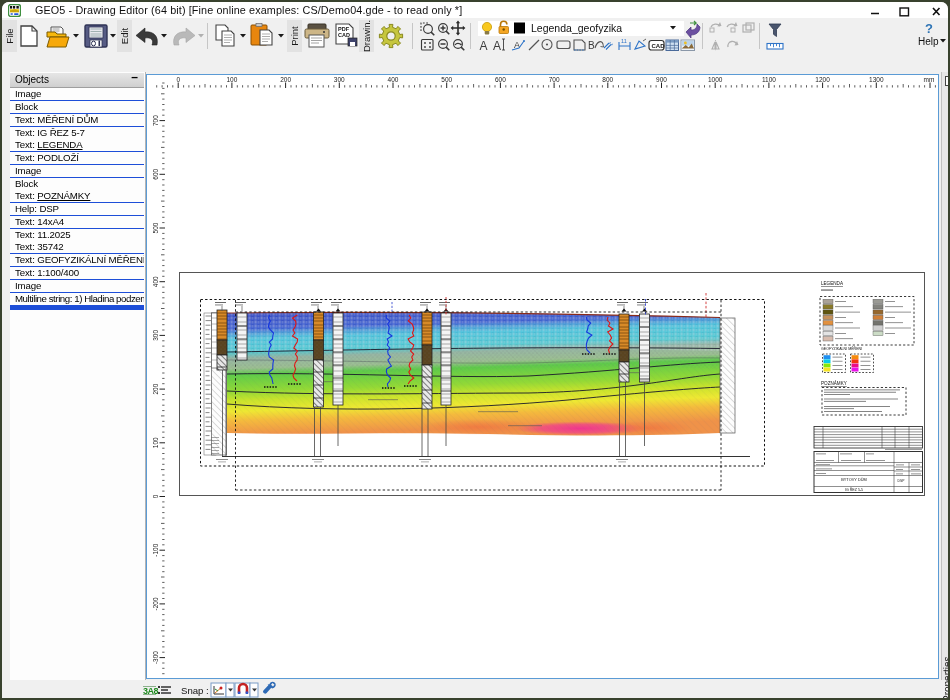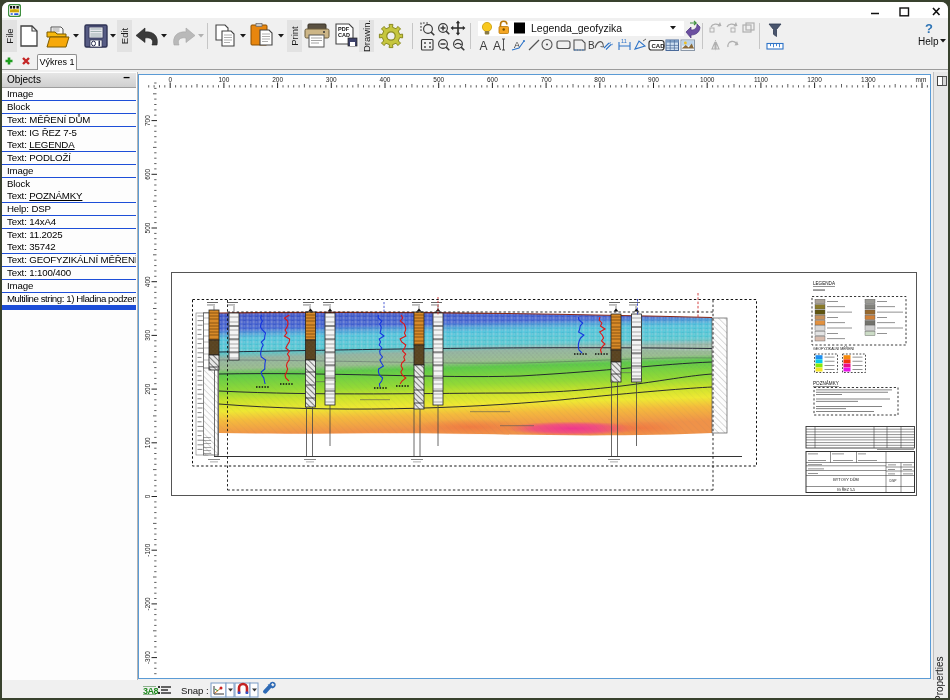--- a/index.html
+++ b/index.html
@@ -1,21 +1,21 @@
 <!DOCTYPE html>
 <html><head><meta charset="utf-8"><style>
 html,body{margin:0;padding:0;}
 body{width:950px;height:700px;background:#39422e;font-family:"Liberation Sans",sans-serif;overflow:hidden;position:relative;}
 .abs{position:absolute;}
 #win{left:2px;top:2px;width:946px;height:696px;background:#f0f0f0;border-radius:7px 7px 0 0;overflow:hidden;}
 #titlebar{left:0;top:0;width:946px;height:16px;background:#ffffff;}
 #title{left:33px;top:2px;font-size:10.8px;letter-spacing:0.12px;color:#101010;white-space:nowrap;}
 #tabbar{left:0;top:52px;width:946px;height:15px;background:#f0f0f0;border-bottom:1px solid #9c9c9c;}
 #tab1{left:35px;top:0px;width:38px;height:15px;white-space:nowrap;background:#fcfcfc;border:1px solid #8f8f8f;border-bottom:none;border-radius:2px 2px 0 0;font-size:9px;color:#000;text-align:center;line-height:15px;z-index:3;}
-#main{left:0;top:69px;width:848px;height:609px;background:#f0f0f0;}
+#main{left:8px;top:69px;width:848px;height:609px;background:#f0f0f0;}
 #panel{left:0;top:1px;width:135px;height:608px;background:#fdfdfd;border-right:1px solid #b4b4b4;}
 #phead{left:0;top:1px;width:134px;height:14px;background:linear-gradient(#e6e6e6,#cfcfcf);border-bottom:1px solid #9e9e9e;font-size:10px;color:#000;}
 .prow{position:absolute;left:0;width:134px;height:12px;border-bottom:5px solid #1d4ed8;font-size:9.7px;letter-spacing:-0.15px;color:#000;white-space:nowrap;overflow:hidden;background:#fdfdfd;}
 .prow > span{position:absolute;left:5px;top:0px;} .prow span span{position:static;}
 #rstrip{left:931px;top:1px;width:15px;height:608px;background:#e7e7e7;border-left:1px solid #c0c0c0;}
 #props{position:absolute;left:-31px;top:585px;width:76px;height:14px;transform:rotate(-90deg);font-size:10px;color:#1a1a1a;}
 #statusbar{left:0;top:678px;width:931px;height:20px;background:#f0f0f0;}
 svg{display:block;}
 </style>
 
@@ -25,20 +25,21 @@
 <svg class="abs" style="left:6px;top:2px" width="13" height="13" viewBox="0 0 13 13">
         <rect x="0.5" y="0.5" width="12" height="12" rx="2.5" fill="#fff" stroke="#3f8f3f" stroke-width="1.4"></rect>
         <rect x="2" y="2" width="2.2" height="2.6" fill="#111"></rect>
         <rect x="5" y="2" width="2.2" height="2.6" fill="#111"></rect>
         <rect x="8.4" y="2" width="2.4" height="2.6" fill="#111"></rect>
         <rect x="2" y="5.2" width="9" height="3" fill="#e8c80a"></rect>
         <path d="M2,6.4 L7,5.2 L11,6.8 L11,8.2 L2,8.2 Z" fill="#caa50a"></path>
         <rect x="2.4" y="9.2" width="2.6" height="1.6" rx="0.8" fill="#2255dd"></rect>
         <rect x="6" y="9.2" width="4.6" height="1.8" rx="0.9" fill="#2255dd"></rect>
       </svg>
+<div id="title" class="abs">GEO5 - Drawing Editor (64 bit) [Fine online examples: CS/Demo04.gde - to read only *]</div>
 <svg class="abs" style="left:850px;top:0" width="96" height="16" viewBox="0 0 96 16">
         <path d="M19,11.5 h8" stroke="#111" stroke-width="1.6" fill="none"></path>
         <rect x="48" y="6" width="8.5" height="7.8" fill="none" stroke="#111" stroke-width="1.4"></rect>
         <path d="M81,6 l6.5,7 M87.5,6 l-6.5,7" stroke="#111" stroke-width="1.6" fill="none"></path>
       </svg>
 </div>
 <svg class="abs" style="left:0;top:16px" width="946" height="36" viewBox="0 0 946 36">
       <rect x="0" y="2" width="15" height="32" fill="#e2e2e2"></rect>
       <text x="7.5" y="18" transform="rotate(-90 7.5 18)" text-anchor="middle" dominant-baseline="central" font-size="9.5" fill="#1a1a1a">File</text>
       <rect x="115" y="2" width="15" height="32" fill="#e2e2e2"></rect>
@@ -165,44 +166,37 @@
       <path d="M713.5,22 v11" stroke="#b0b0b0" stroke-width="0.8" stroke-dasharray="1.5 1.2"></path>
       <path d="M726,29 a4.5,4.5 0 1 1 9,-2" fill="none" stroke="#b0b0b0" stroke-width="1.4"></path>
       <path d="M735,23 l1.5,4 -4,0.5 z" fill="#b0b0b0"></path>
       <path d="M767,6 h12 l-4.5,5.5 v7 l-3,-2.2 v-4.8 z" fill="#4a566e" stroke="#2f3a50" stroke-width="0.8"></path>
       <rect x="765" y="25.5" width="16" height="5.5" fill="#fff" stroke="#2e74c8" stroke-width="1.1"></rect>
       <path d="M768.5,25.5 v2.6 M771.5,25.5 v3.8 M774.5,25.5 v2.6 M777.5,25.5 v3.8" stroke="#2e74c8" stroke-width="0.9"></path>
       <text x="923" y="15" font-size="13" font-weight="bold" fill="#2e74b5" font-family="Liberation Sans">?</text>
       <text x="916" y="27" font-size="10" fill="#111" font-family="Liberation Sans">Help</text>
       <path d="M938,21 l3,3.4 l3,-3.4 z" fill="#1a1a1a"></path>
     </svg>
-<div id="tabbar" class="abs">
-      <svg class="abs" style="left:0;top:0" width="34" height="16" viewBox="0 0 34 16">
-        <path d="M7,3.5 v7 M3.5,7 h7" stroke="#1e9e1e" stroke-width="2.6"></path>
-        <path d="M21,4 l6,6 M27,4 l-6,6" stroke="#c42525" stroke-width="2.4"></path>
-      </svg>
-      <div id="tab1" class="abs">Výkres 1</div>
-    </div>
 <div id="main" class="abs">
 <div id="panel" class="abs">
         <div id="phead" class="abs">
           <span style="position:absolute;left:5px;top:1px">Objects</span>
           <span style="position:absolute;right:6px;top:-3px;font-weight:bold;font-size:12px">–</span>
         </div>
         <div class="prow" style="top:16.3px">
           <span>Image</span>
         </div>
         <div class="prow" style="top:29.1px">
           <span>Block</span>
         </div>
         <div class="prow" style="top:41.8px">
           <span>Text: MĚŘENÍ DŮM</span>
         </div>
         <div class="prow" style="top:54.6px">
-          <span>Text: IG ŘEZ 7-5</span>
+          <span>Text: IG ŘEZ 5-7</span>
         </div>
         <div class="prow" style="top:67.3px">
           <span>Text: <u>LEGENDA</u></span>
         </div>
         <div class="prow" style="top:80.1px">
           <span>Text: PODLOŽÍ</span>
         </div>
         <div class="prow" style="top:92.9px">
           <span>Image</span>
         </div>

